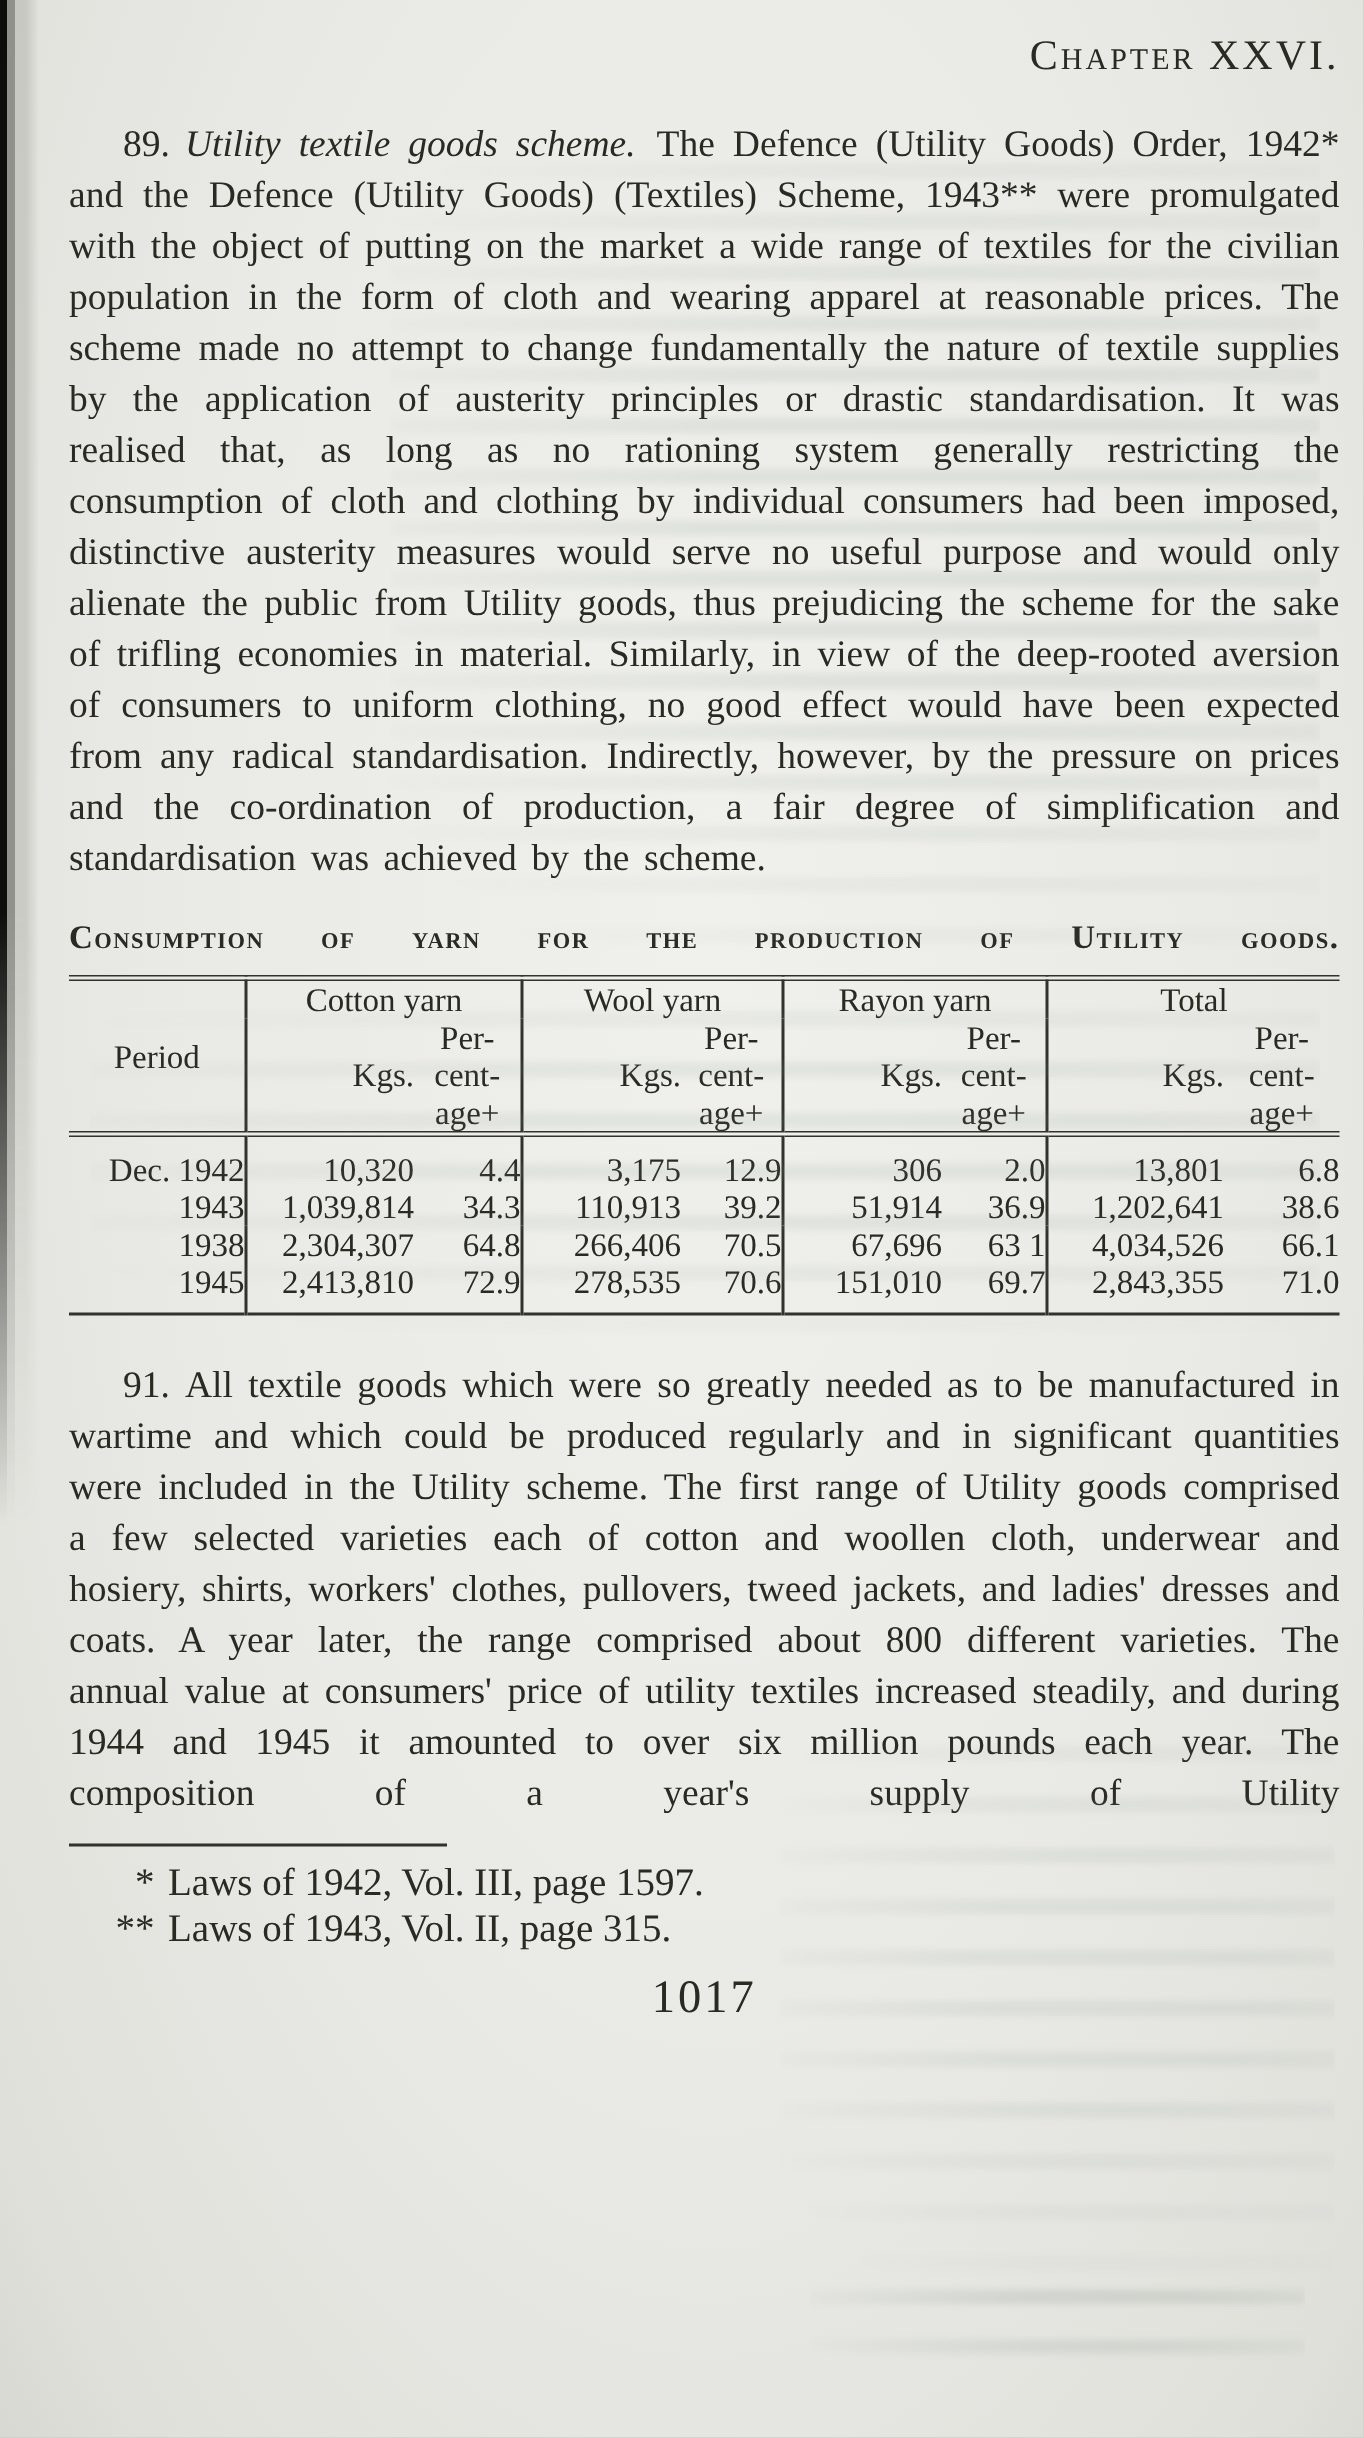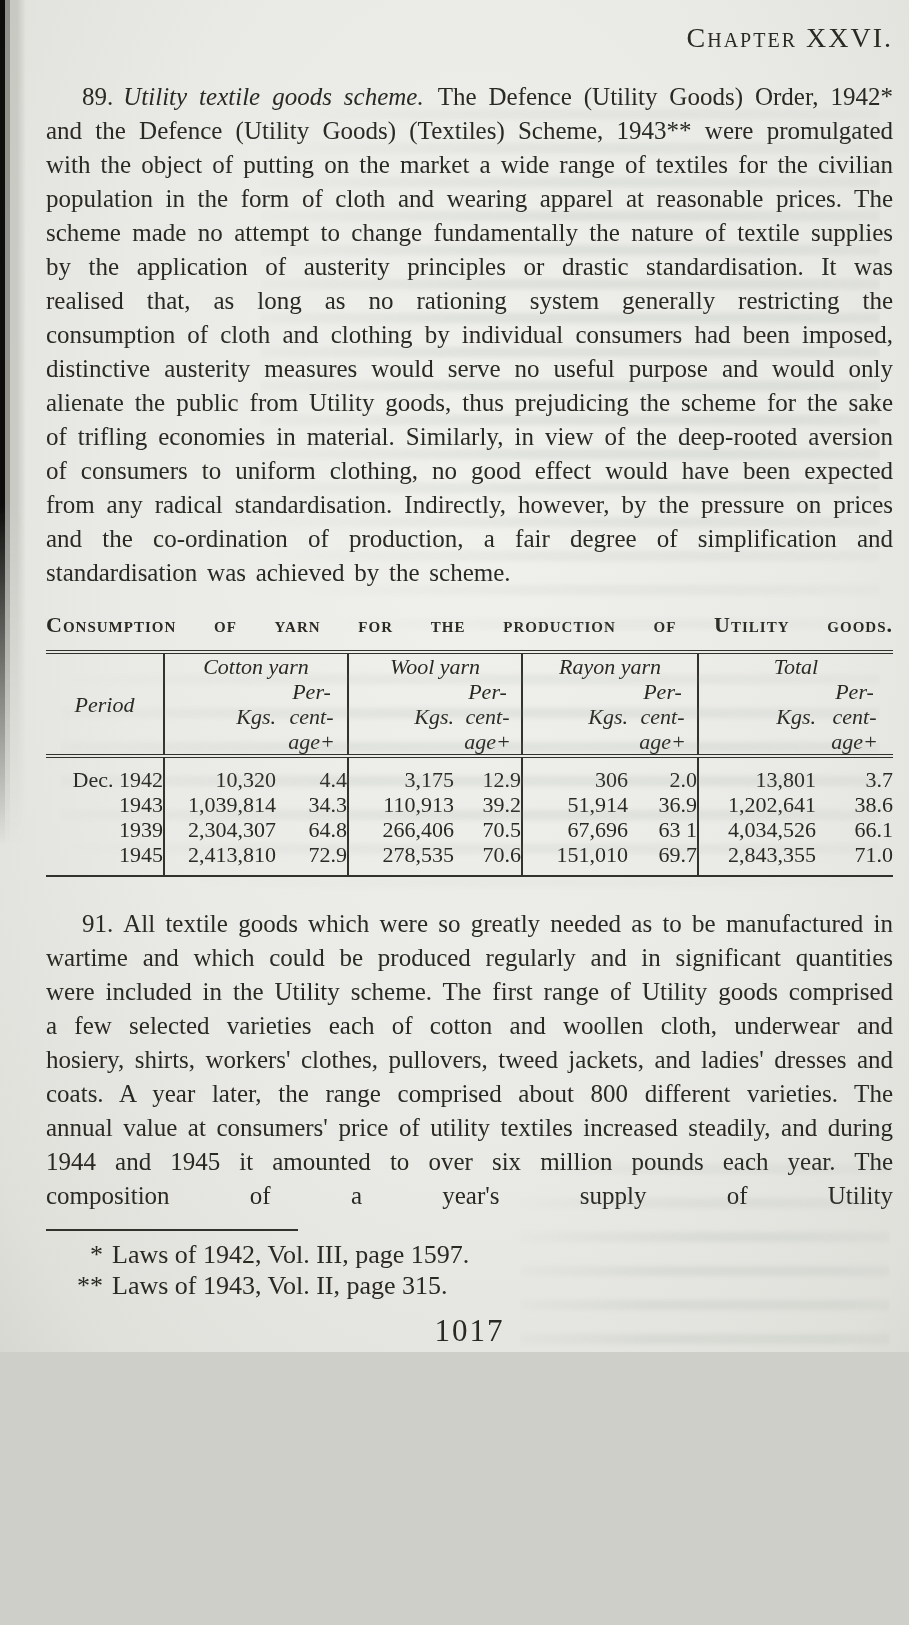--- a/index.html
+++ b/index.html
@@ -1,18 +1,18 @@
 <!DOCTYPE html>
 <html><head>
 <meta charset="utf-8">
 <style>
   html,body{margin:0;padding:0;background:#cfcfca;}
   .page{
     position:relative;
-    width:909px;height:1352px;
+    width:909px;height:1625px;
     margin:0;
     background:
       radial-gradient(ellipse at 52% 38%, #f0f0ec 0%, #e9e9e5 55%, #e0e0db 90%, #d8d8d3 100%);
     overflow:hidden;
     font-family:"Liberation Serif","DejaVu Serif",serif;
     color:#2a2a23;
     box-sizing:border-box;
     padding:18px 16px 0 46px;
   }
   
@@ -77,21 +77,21 @@
     border-top:4px double #32322c;
     border-bottom:2px solid #32322c;
   }
   table.yarn th, table.yarn td{
     font-weight:normal;
     font-size:22px;
     line-height:25px;
     padding:0;
   }
   .v-r{border-right:2px solid #32322c;}
-  thead th{vertical-align:middle;font-style:italic;}
+  thead th{vertical-align:middle;}
   .period-h{text-align:center;}
   .group-h{text-align:center;padding:7px 2px 0;vertical-align:top;}
   .kgs-h{text-align:right;vertical-align:middle;padding-bottom:8px;}
   .pct-h{white-space:pre-line;text-align:center;vertical-align:middle;padding:4px 6px 6px 0;}
   thead .hsep{border-bottom:4px double #32322c;}
   tbody tr:first-child td{padding-top:9px;}
   tbody tr:last-child td{padding-bottom:8px;}
   tbody td{padding-top:2px;padding-bottom:2px;}
   .period-d{text-align:right;padding-right:12px;}
   .kgs-d{text-align:right;padding-right:18px;}
@@ -171,35 +171,35 @@
     <tbody>
       <tr>
         <td class="period-d v-r">Dec. 1942</td>
         <td class="kgs-d">10,320</td>
         <td class="pct-d v-r">4.4</td>
         <td class="kgs-d">3,175</td>
         <td class="pct-d v-r">12.9</td>
         <td class="kgs-d">306</td>
         <td class="pct-d v-r">2.0</td>
         <td class="kgs-d">13,801</td>
-        <td class="pct-d">3.7</td>
+        <td class="pct-d">6.8</td>
       </tr>
       <tr>
         <td class="period-d v-r">1943</td>
         <td class="kgs-d">1,039,814</td>
         <td class="pct-d v-r">34.3</td>
         <td class="kgs-d">110,913</td>
         <td class="pct-d v-r">39.2</td>
         <td class="kgs-d">51,914</td>
         <td class="pct-d v-r">36.9</td>
         <td class="kgs-d">1,202,641</td>
         <td class="pct-d">38.6</td>
       </tr>
       <tr>
-        <td class="period-d v-r">1939</td>
+        <td class="period-d v-r">1938</td>
         <td class="kgs-d">2,304,307</td>
         <td class="pct-d v-r">64.8</td>
         <td class="kgs-d">266,406</td>
         <td class="pct-d v-r">70.5</td>
         <td class="kgs-d">67,696</td>
         <td class="pct-d v-r">63 1</td>
         <td class="kgs-d">4,034,526</td>
         <td class="pct-d">66.1</td>
       </tr>
       <tr>

